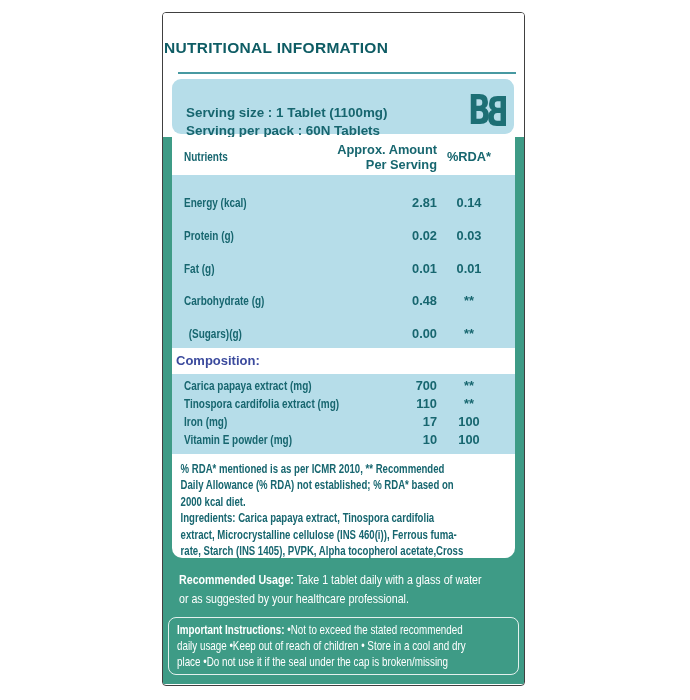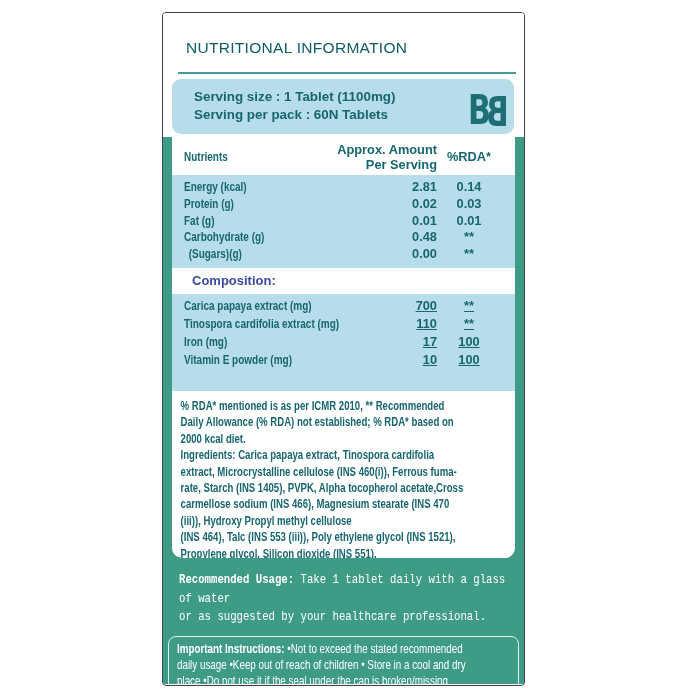--- a/index.html
+++ b/index.html
@@ -10,65 +10,65 @@
     position:relative;overflow:hidden;
   }
   .card{
     position:absolute;left:162px;top:12px;width:363px;height:674px;
     box-sizing:border-box;background:#ffffff;border:1.6px solid #404040;
     border-radius:4px;overflow:hidden;
   }
   
   .top-white{position:relative;height:124px;background:#ffffff;}
   .heading{
-    position:absolute;left:23px;top:26px;margin:0;
-    font-size:15.5px;font-weight:normal;letter-spacing:.3px;color:#0e5c64;
+    position:absolute;left:1px;top:26px;margin:0;
+    font-size:15.5px;font-weight:bold;letter-spacing:.3px;color:#0e5c64;
   }
   .rule{position:absolute;left:15px;top:59px;width:338px;height:2px;background:#4799a1;}
   .serving-box{
     position:absolute;left:9px;top:66px;width:342px;height:55px;
     background:#b6dde9;border-radius:9px;box-sizing:border-box;
   }
   .serving-text{
-    padding:9px 0 0 22px;font-size:13.4px;font-weight:bold;
-    line-height:18px;color:#17666f;
+    padding:9px 0 0 14px;font-size:13.4px;font-weight:bold;
+    line-height:18px;color:#17666f;margin-top:16px;
   }
   .logo{position:absolute;right:8px;top:7px;}
   
   .teal-band{position:relative;height:547px;background:#3e9b86;}
   .content-box{
     margin:0 9px;height:421px;background:#ffffff;
     border-radius:0 0 10px 10px;overflow:hidden;
   }
   .grid{display:grid;grid-template-columns:165px 100px 1fr;align-items:center;}
   .thead{height:38px;color:#17666f;font-weight:bold;font-size:12.8px;}
   .thead .c1{padding-left:12px;}
   .c2{text-align:right;}
   .c3{text-align:center;padding-right:14px;}
   .amount-head{white-space:pre-line;line-height:15px;padding-top:2px;}
   .blue-rows{background:#b6dde9;color:#17666f;font-weight:bold;font-size:12.8px;}
   .rows1{padding:4px 0 5px 0;}
-  .rows1 .trow{line-height:16.8px;}
-  .rows2{padding:3px 0 22px 0;text-decoration:underline;}
+  .rows1 .trow{line-height:16.8px;margin-top:16px;}
+  .rows2{padding:3px 0 5px 0;}
   .rows2 .trow{line-height:18px;}
   .trow .c1{padding-left:12px;}
   .cond{display:inline-block;transform:scaleX(.78);transform-origin:left center;white-space:nowrap;}
   .indent .cond{padding-left:6px;}
   .comp-band{height:26px;display:flex;align-items:center;background:#ffffff;}
-  .comp-label{padding-left:20px;font-size:13px;font-weight:bold;color:#3b4a9d;}
+  .comp-label{padding-left:4px;font-size:13px;font-weight:bold;color:#3b4a9d;}
   .notes{
     padding:7px 4px 0 11px;color:#17666f;font-weight:bold;
     font-size:12.3px;line-height:16.4px;
     transform:scaleX(.78);transform-origin:left top;width:128%;
   }
   .notes p{margin:0;}
   .pre{white-space:pre-line;}
   
   .usage{
-    margin:13px 10px 0 16px;color:#ffffff;font-size:13px;line-height:18.5px;font-family:Liberation Mono, monospace;
+    margin:13px 10px 0 16px;color:#ffffff;font-size:13px;line-height:18.5px;
   }
   .usage-inner{
     display:block;transform:scaleX(.82);transform-origin:left top;width:122%;
   }
   .usage b{font-weight:bold;}
   .instructions-box{
     margin:9px 5px 0 5px;border:1.6px solid rgba(255,255,255,.85);
     border-radius:8px;padding:4px 8px;box-sizing:border-box;color:#ffffff;
   }
   .instr-inner{

